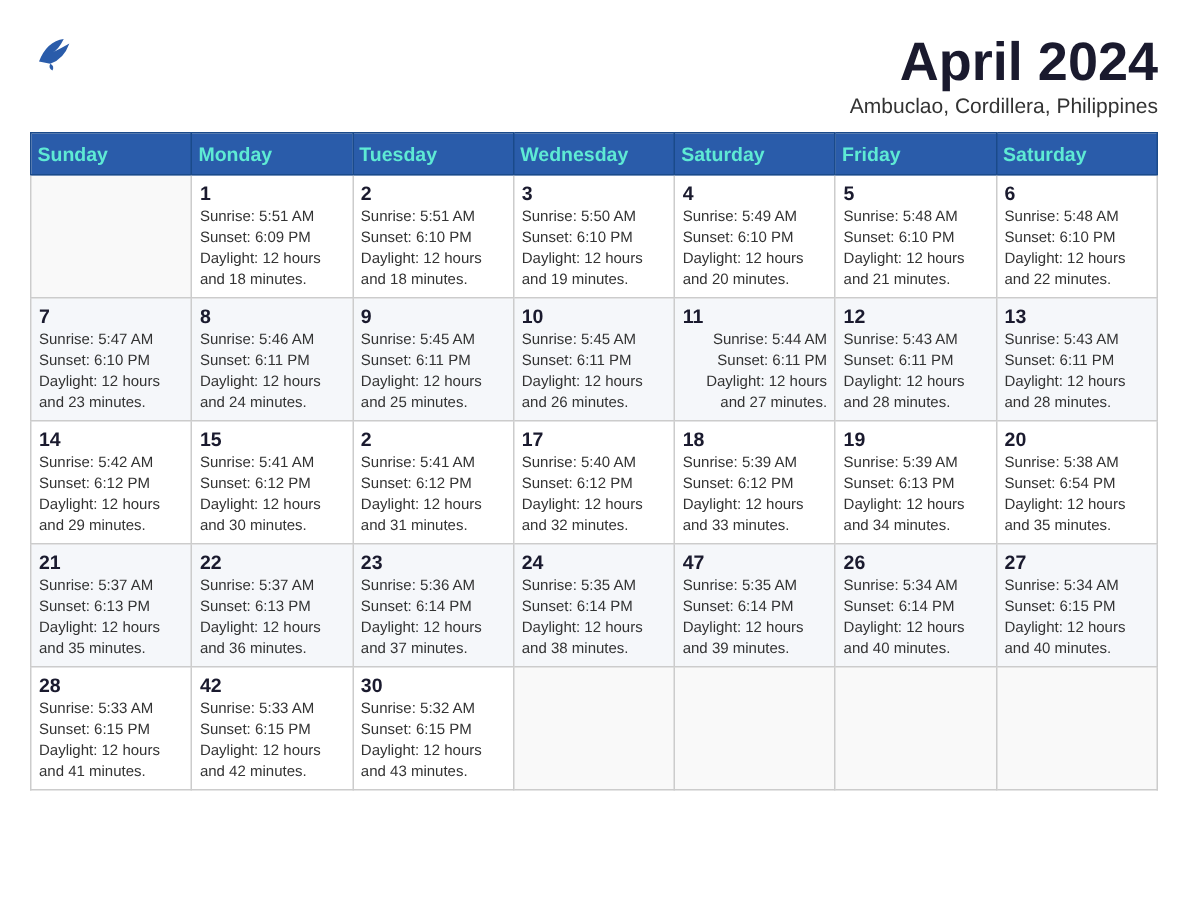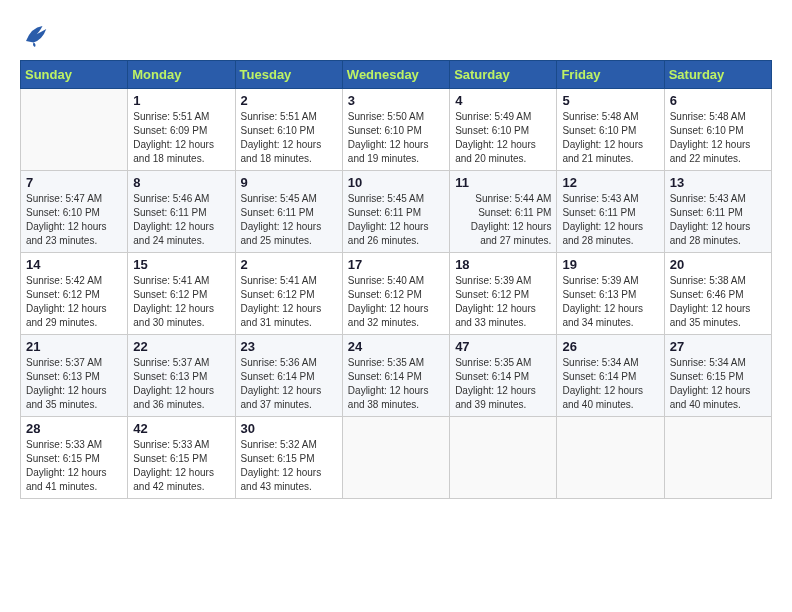--- a/index.html
+++ b/index.html
@@ -46,21 +46,21 @@
       font-size: 14px;
       color: #333;
     }
     table {
       width: 100%;
       border-collapse: collapse;
       table-layout: fixed;
     }
     thead tr th {
       background-color: #2a5caa;
-      color: #bef264;
+      color: #5eead4;
       font-size: 13px;
       font-weight: bold;
       padding: 6px 4px;
       text-align: left;
       border: 1px solid #1a4a8a;
     }
     tbody tr td {
       border: 1px solid #ccc;
       vertical-align: top;
       padding: 4px 5px;
@@ -90,20 +90,24 @@
   </style>
 </head>
 <body>
 
 <div class="header">
   <div class="logo">
     <svg class="logo-bird" viewBox="0 0 40 40">
       <path d="M8 28 Q15 10 30 8 Q25 18 20 20 Q28 16 35 12 Q30 26 18 30 Z" fill="#2a5caa"></path>
       <path d="M18 30 Q22 32 20 36 Q16 34 18 30 Z" fill="#2a5caa"></path>
     </svg>
+  </div>
+  <div class="title-block">
+    <div class="month-title">April 2024</div>
+    <div class="location">Ambuclao, Cordillera, Philippines</div>
   </div>
 </div>
 
 <table>
   <thead>
     <tr>
     <th>Sunday</th>
         <th>Monday</th>
         <th>Tuesday</th>
         <th>Wednesday</th>
@@ -248,21 +252,21 @@
         <td>
           <span class="day-num">19</span>
           <div class="day-info" style="white-space: pre-line;">Sunrise: 5:39 AM
 Sunset: 6:13 PM
 Daylight: 12 hours
 and 34 minutes.</div>
         </td>
         <td>
           <span class="day-num">20</span>
           <div class="day-info" style="white-space: pre-line;">Sunrise: 5:38 AM
-Sunset: 6:46 PM
+Sunset: 6:54 PM
 Daylight: 12 hours
 and 35 minutes.</div>
         </td>
       </tr>
       <tr>
         <td>
           <span class="day-num">21</span>
           <div class="day-info" style="white-space: pre-line;">Sunrise: 5:37 AM
 Sunset: 6:13 PM
 Daylight: 12 hours

